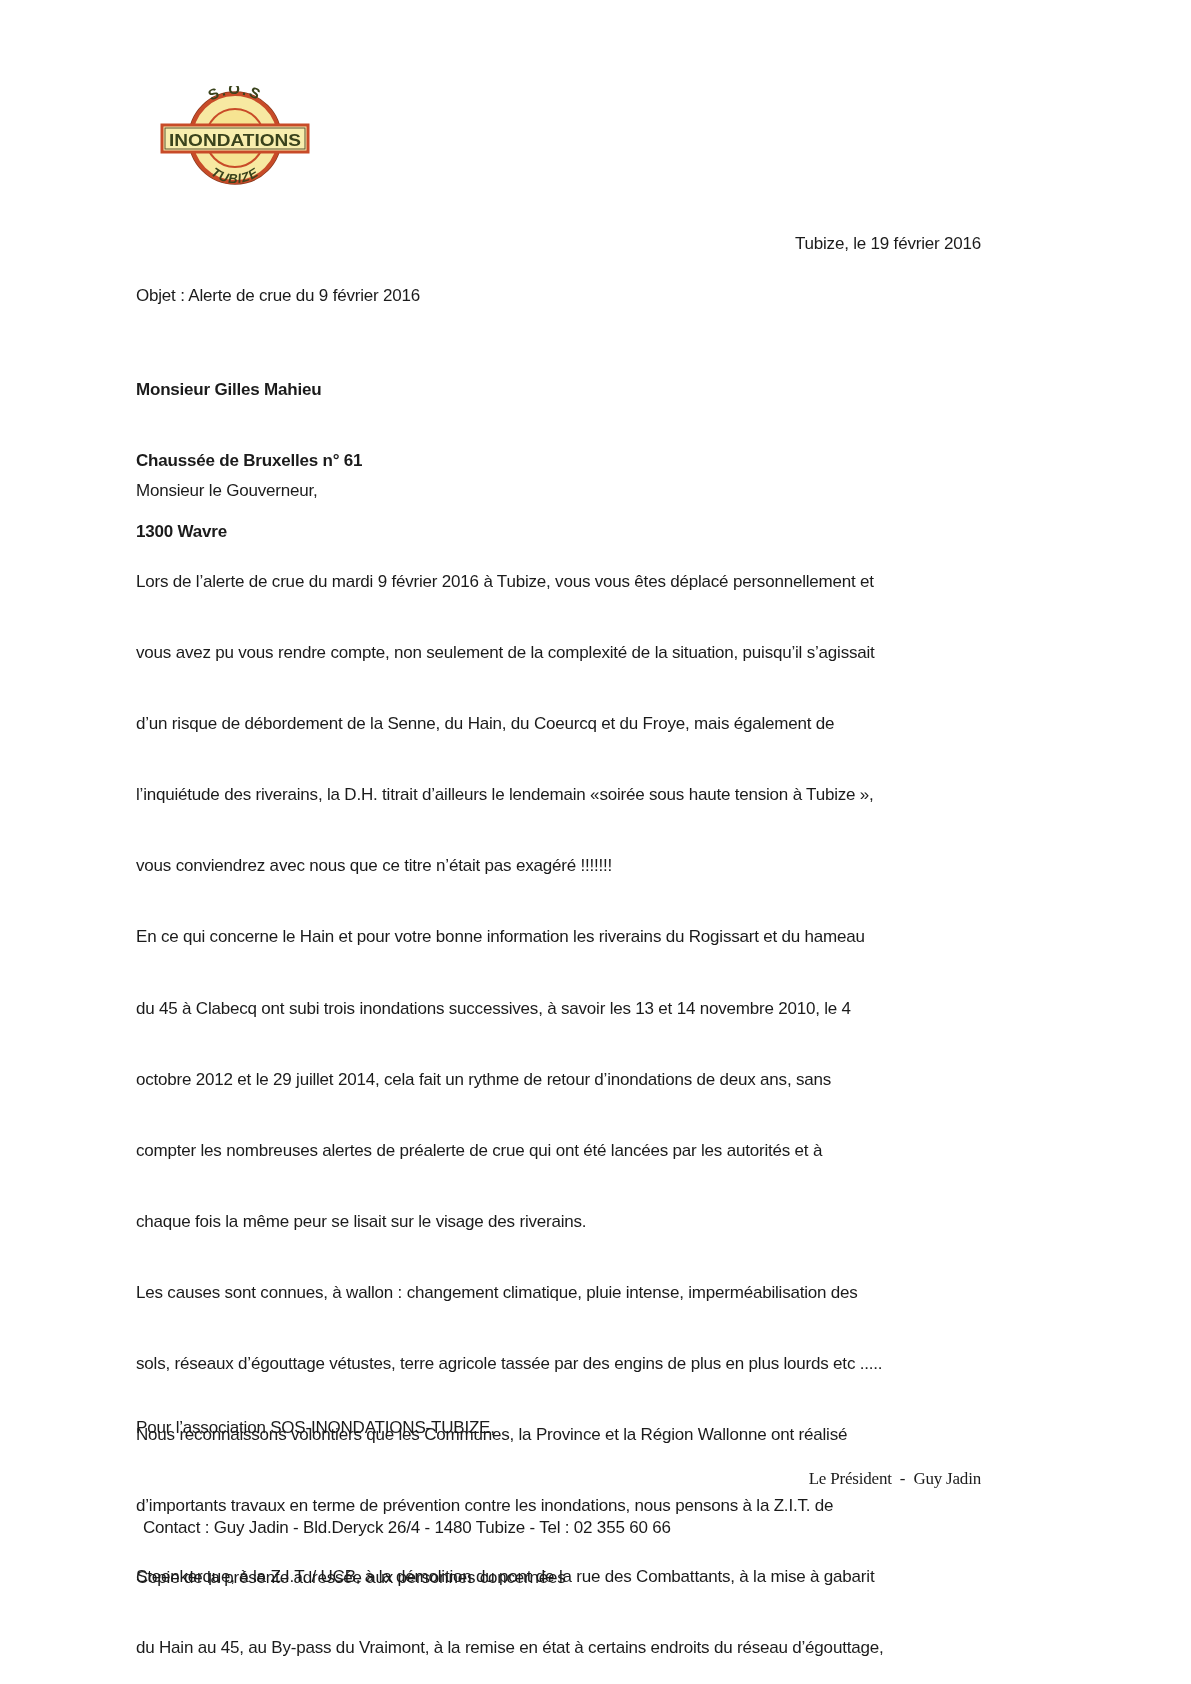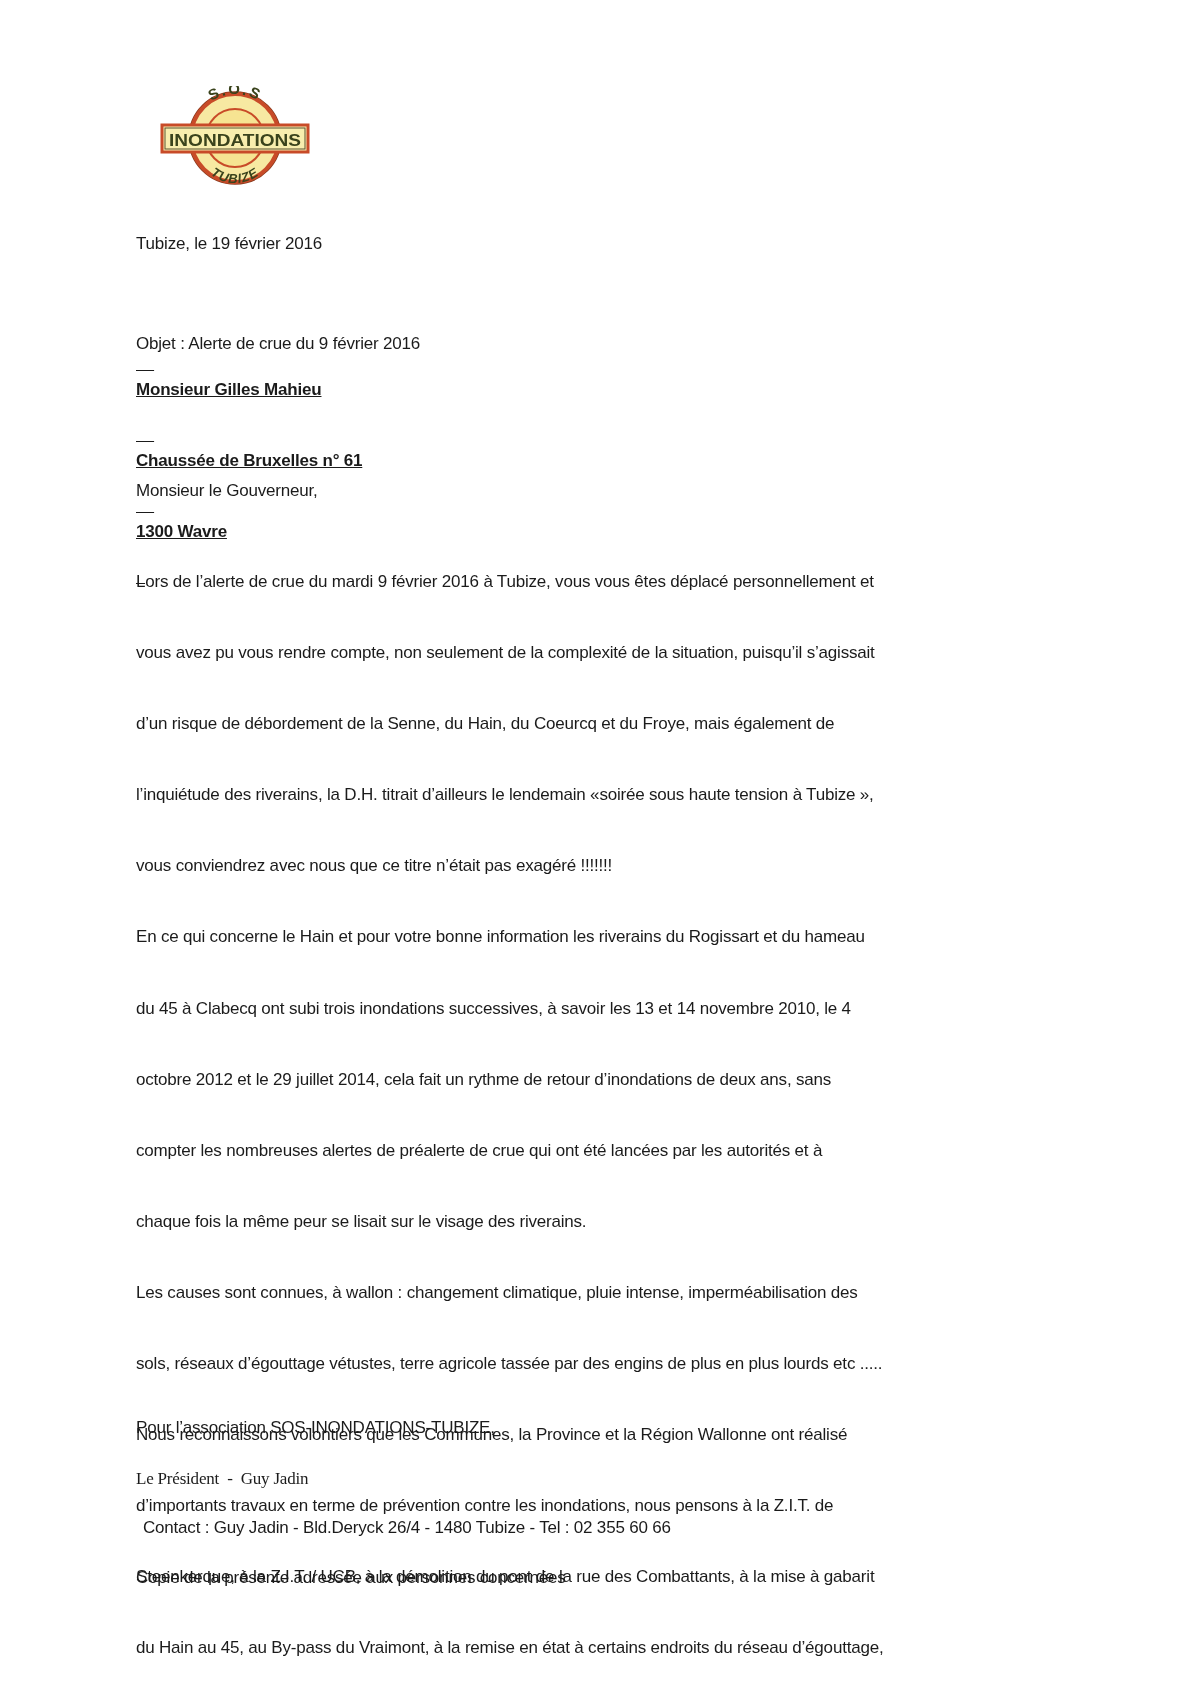--- a/index.html
+++ b/index.html
@@ -18,21 +18,21 @@
   }
   .txt {
     position: absolute;
     left: 136px;
     width: 845px;
     font-size: 17px;
     letter-spacing: -0.2px;
     white-space: pre;
     color: #1b1b1b;
   }
-  .right { text-align: left; }
+  .right { text-align: right; }
   .bold  { font-weight: bold; }
   .lines div { line-height: 31.1px; white-space: pre; }
   .recipient div { line-height: 31px; }
   .logo-wrap {
     position: absolute;
     left: 160px;
     top: 86px;
     width: 150px;
     height: 106px;
   }
@@ -69,23 +69,23 @@
       <text x="75" y="60" text-anchor="middle" font-size="17" font-weight="bold" fill="#3a431c" textLength="132" lengthAdjust="spacingAndGlyphs" font-family="Liberation Sans, sans-serif">INONDATIONS</text>
 
       <text font-size="13" font-weight="bold" font-style="italic" fill="#3a431c" letter-spacing="1" font-family="Liberation Sans, sans-serif">
         <textPath href="#arcBottom" startOffset="50%" text-anchor="middle">TUBIZE</textPath>
       </text>
     </svg>
   </div>
 
   <div class="txt right" style="top:234px;">Tubize, le 19 février 2016</div>
 
-  <div class="txt" style="top:286px;margin-top:48px;">Objet : Alerte de crue du 9 février 2016</div>
+  <div class="txt" style="top:286px;">Objet : Alerte de crue du 9 février 2016</div>
 
-  <div class="txt bold lines recipient" style="top:334px;text-decoration:underline;">
+  <div class="txt bold lines recipient" style="top:334px;">
     <div>Monsieur Gilles Mahieu</div>
     <div>Chaussée de Bruxelles n° 61</div>
     <div>1300 Wavre</div>
   </div>
 
   <div class="txt" style="top:481px;">Monsieur le Gouverneur,</div>
 
   <div class="txt lines" style="top:526px;">
     <div>Lors de l’alerte de crue du mardi 9 février 2016 à Tubize, vous vous êtes déplacé personnellement et</div>
     <div>vous avez pu vous rendre compte, non seulement de la complexité de la situation, puisqu’il s’agissait</div>

